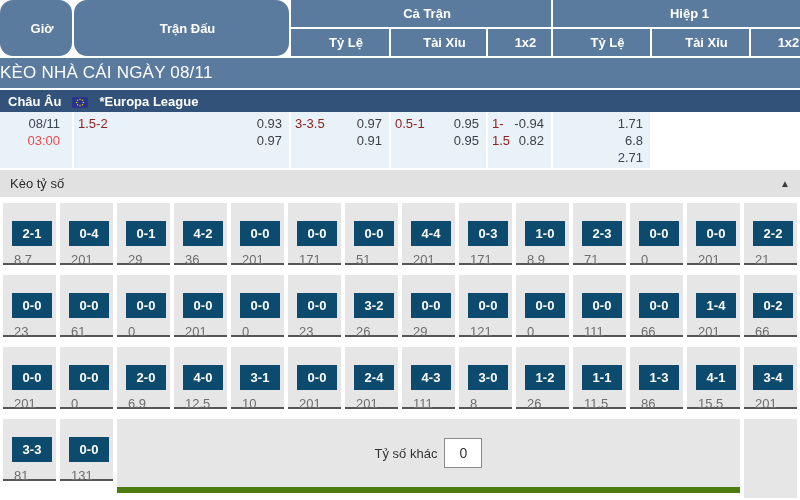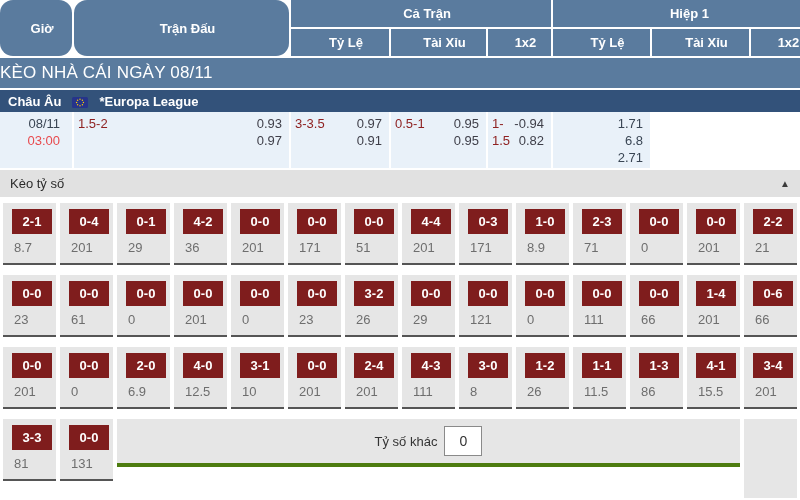--- a/index.html
+++ b/index.html
@@ -63,27 +63,27 @@
 
   
   #score-grid {
     display:grid; grid-template-columns:repeat(14, 1fr);
     column-gap:4px; row-gap:10px; padding:6px 3px 2px 3px; background:#fff;
   }
   .score-cell {
     background:#e6e6e6; border-bottom:2px solid #555; height:62px;
   }
   .score-box {
-    width:40px; height:25px; background:#7f1d1d; color:#fff; font-size:13px;
-    font-weight:bold; text-align:center; line-height:25px; margin:6px 0 0 9px;
+    width:40px; height:25px; background:#0c4a6e; color:#fff; font-size:13px;
+    font-weight:bold; text-align:center; line-height:25px; margin:18px 0 0 9px;
   }
   .score-odds { font-size:13px; color:#6e6e6e; margin:6px 0 0 11px; }
   .other-cell {
-    grid-column:3 / 14; grid-row:4; background:#e6e6e6; border-bottom:4px solid #4d7c0f;
-    height:48px; display:flex; align-items:center; justify-content:center; gap:7px;
+    grid-column:3 / 14; grid-row:4; background:#e6e6e6; border-bottom:6px solid #4d7c0f;
+    height:74px; display:flex; align-items:center; justify-content:center; gap:7px;
   }
   .other-label { font-size:13px; color:#333; }
   .other-input {
     width:38px; height:30px; background:#fff; border:1px solid #8a8a8a;
     text-align:center; font-size:14px; color:#333; font-family:"Liberation Sans", sans-serif;
   }
   .plain-cell { grid-column:14; grid-row:4; background:#e6e6e6; height:79px; }
 </style>
 </head>
 <body>
@@ -274,21 +274,21 @@
       </div>
       <div class="score-cell">
         <div class="score-box">0-0</div>
         <div class="score-odds">66</div>
       </div>
       <div class="score-cell">
         <div class="score-box">1-4</div>
         <div class="score-odds">201</div>
       </div>
       <div class="score-cell">
-        <div class="score-box">0-6</div>
+        <div class="score-box">0-2</div>
         <div class="score-odds">66</div>
       </div>
       <div class="score-cell">
         <div class="score-box">0-0</div>
         <div class="score-odds">201</div>
       </div>
       <div class="score-cell">
         <div class="score-box">0-0</div>
         <div class="score-odds">0</div>
       </div>

